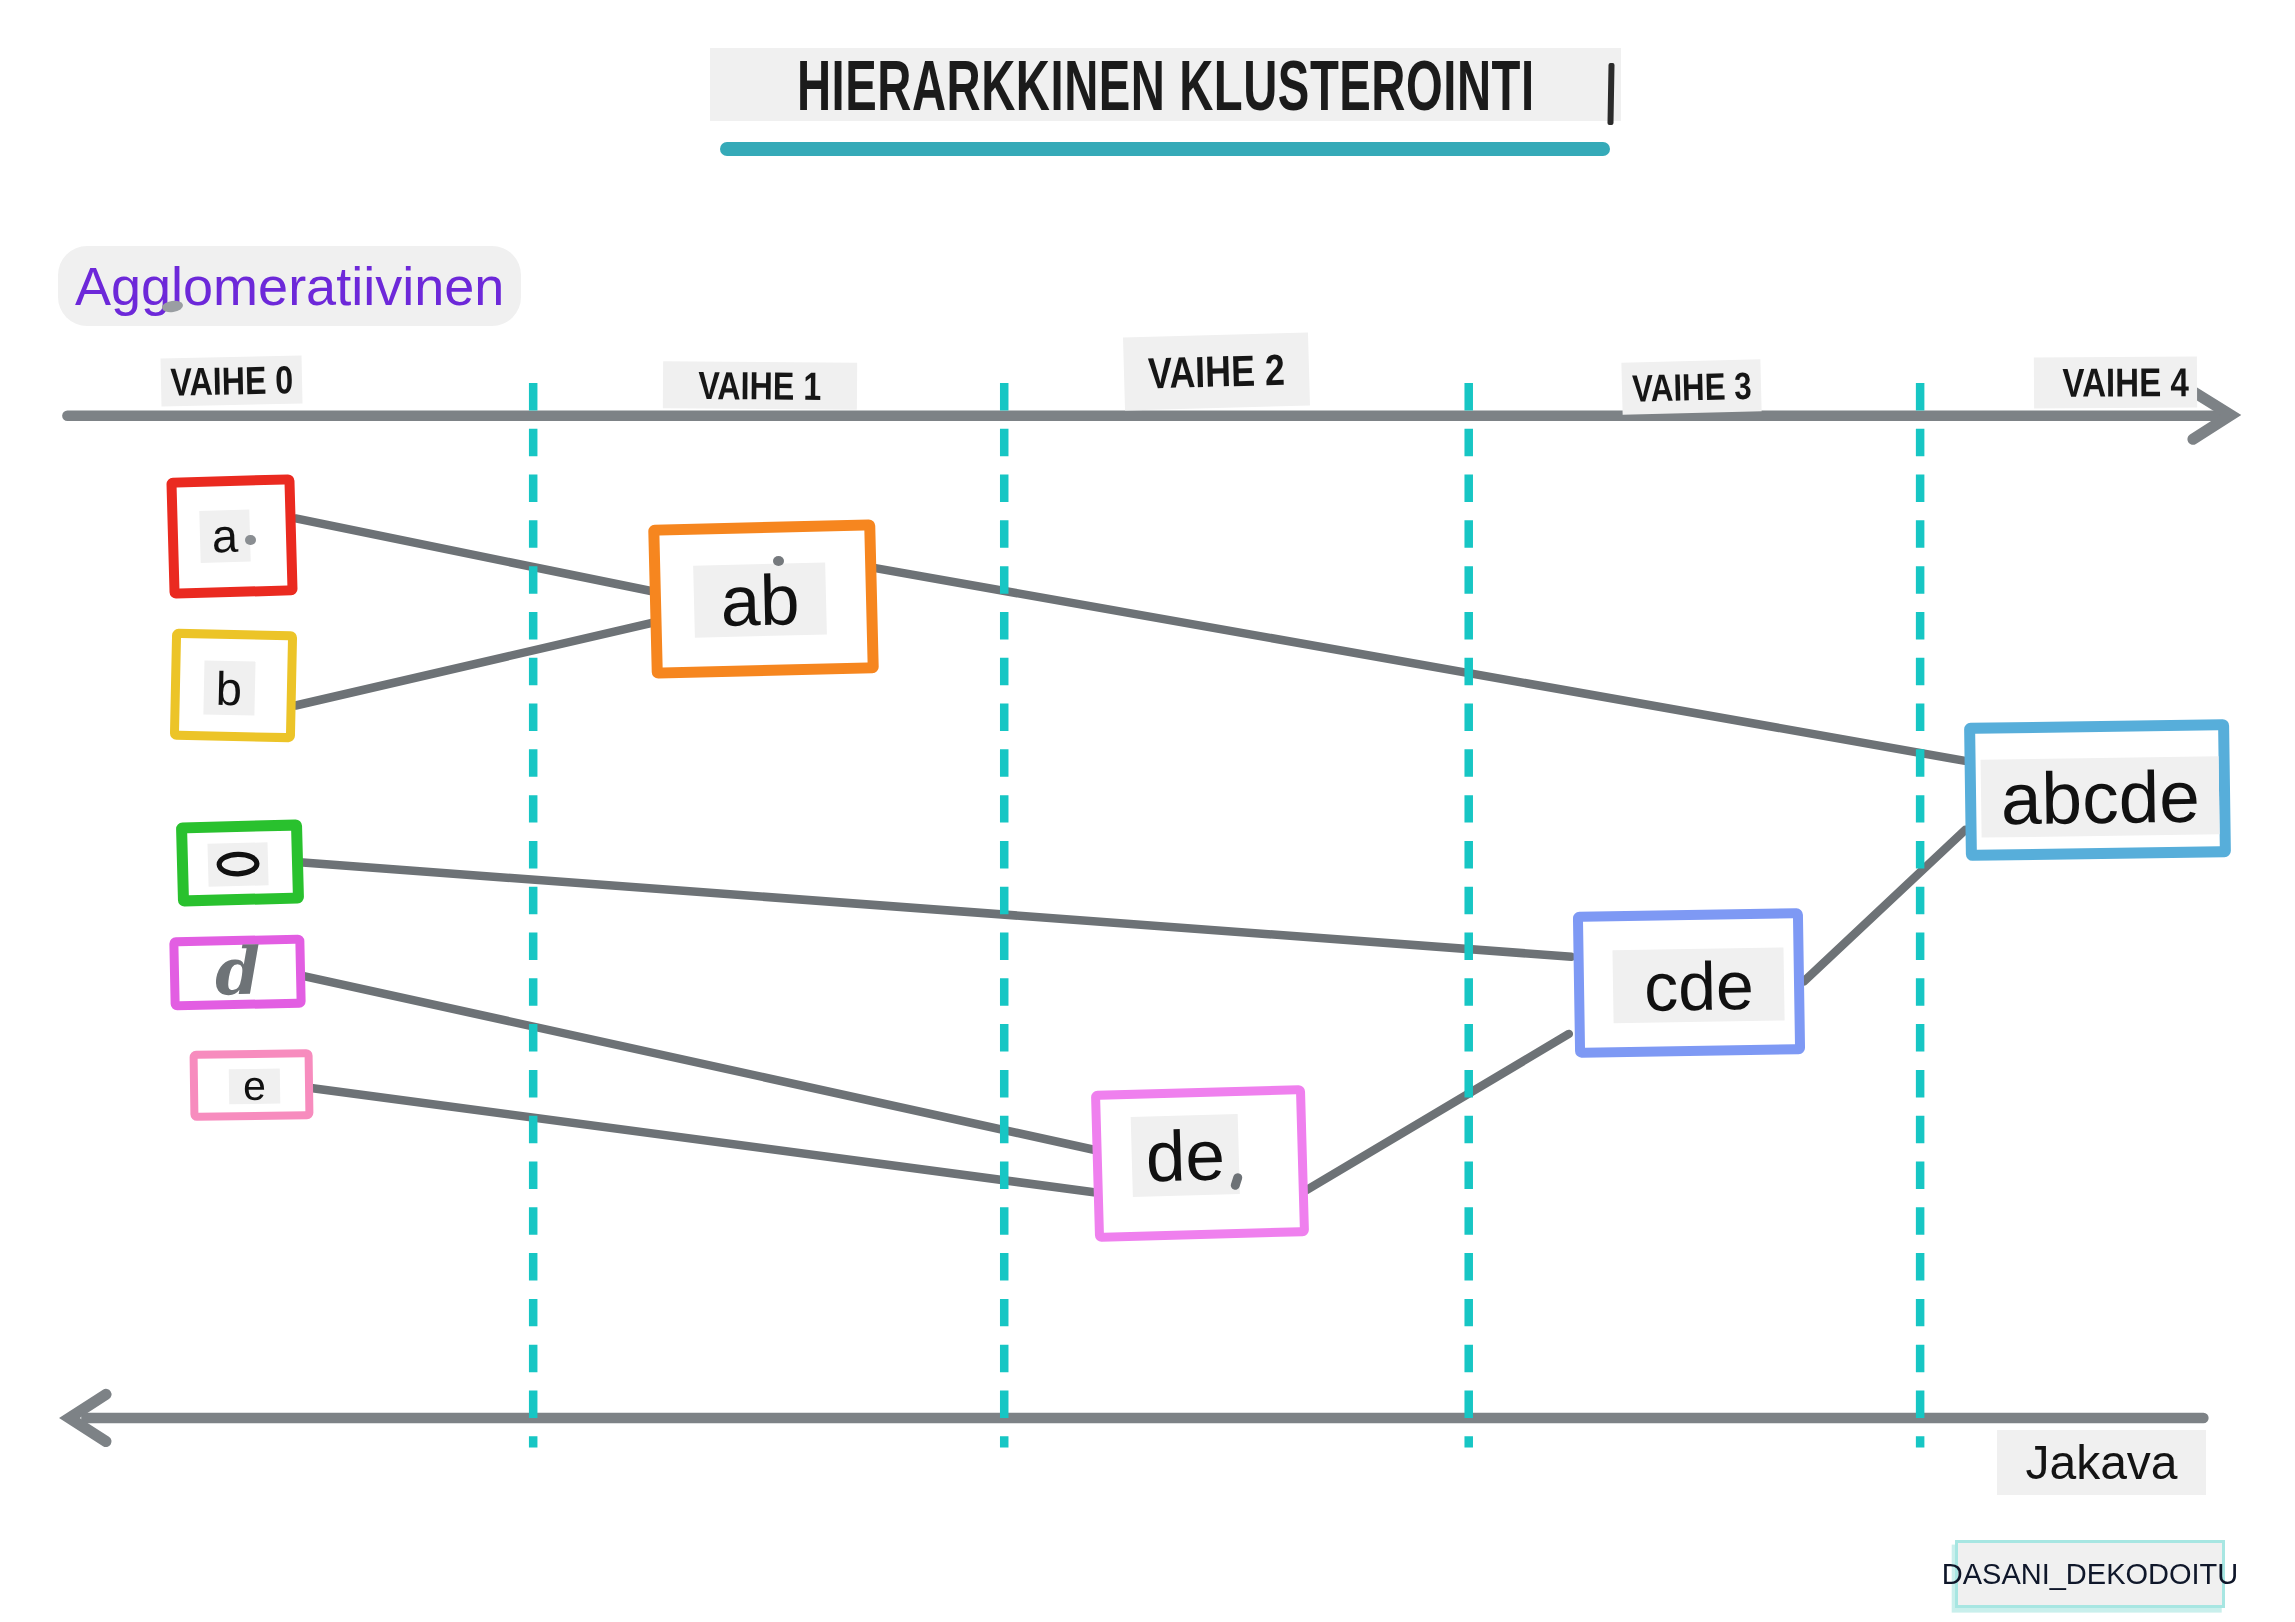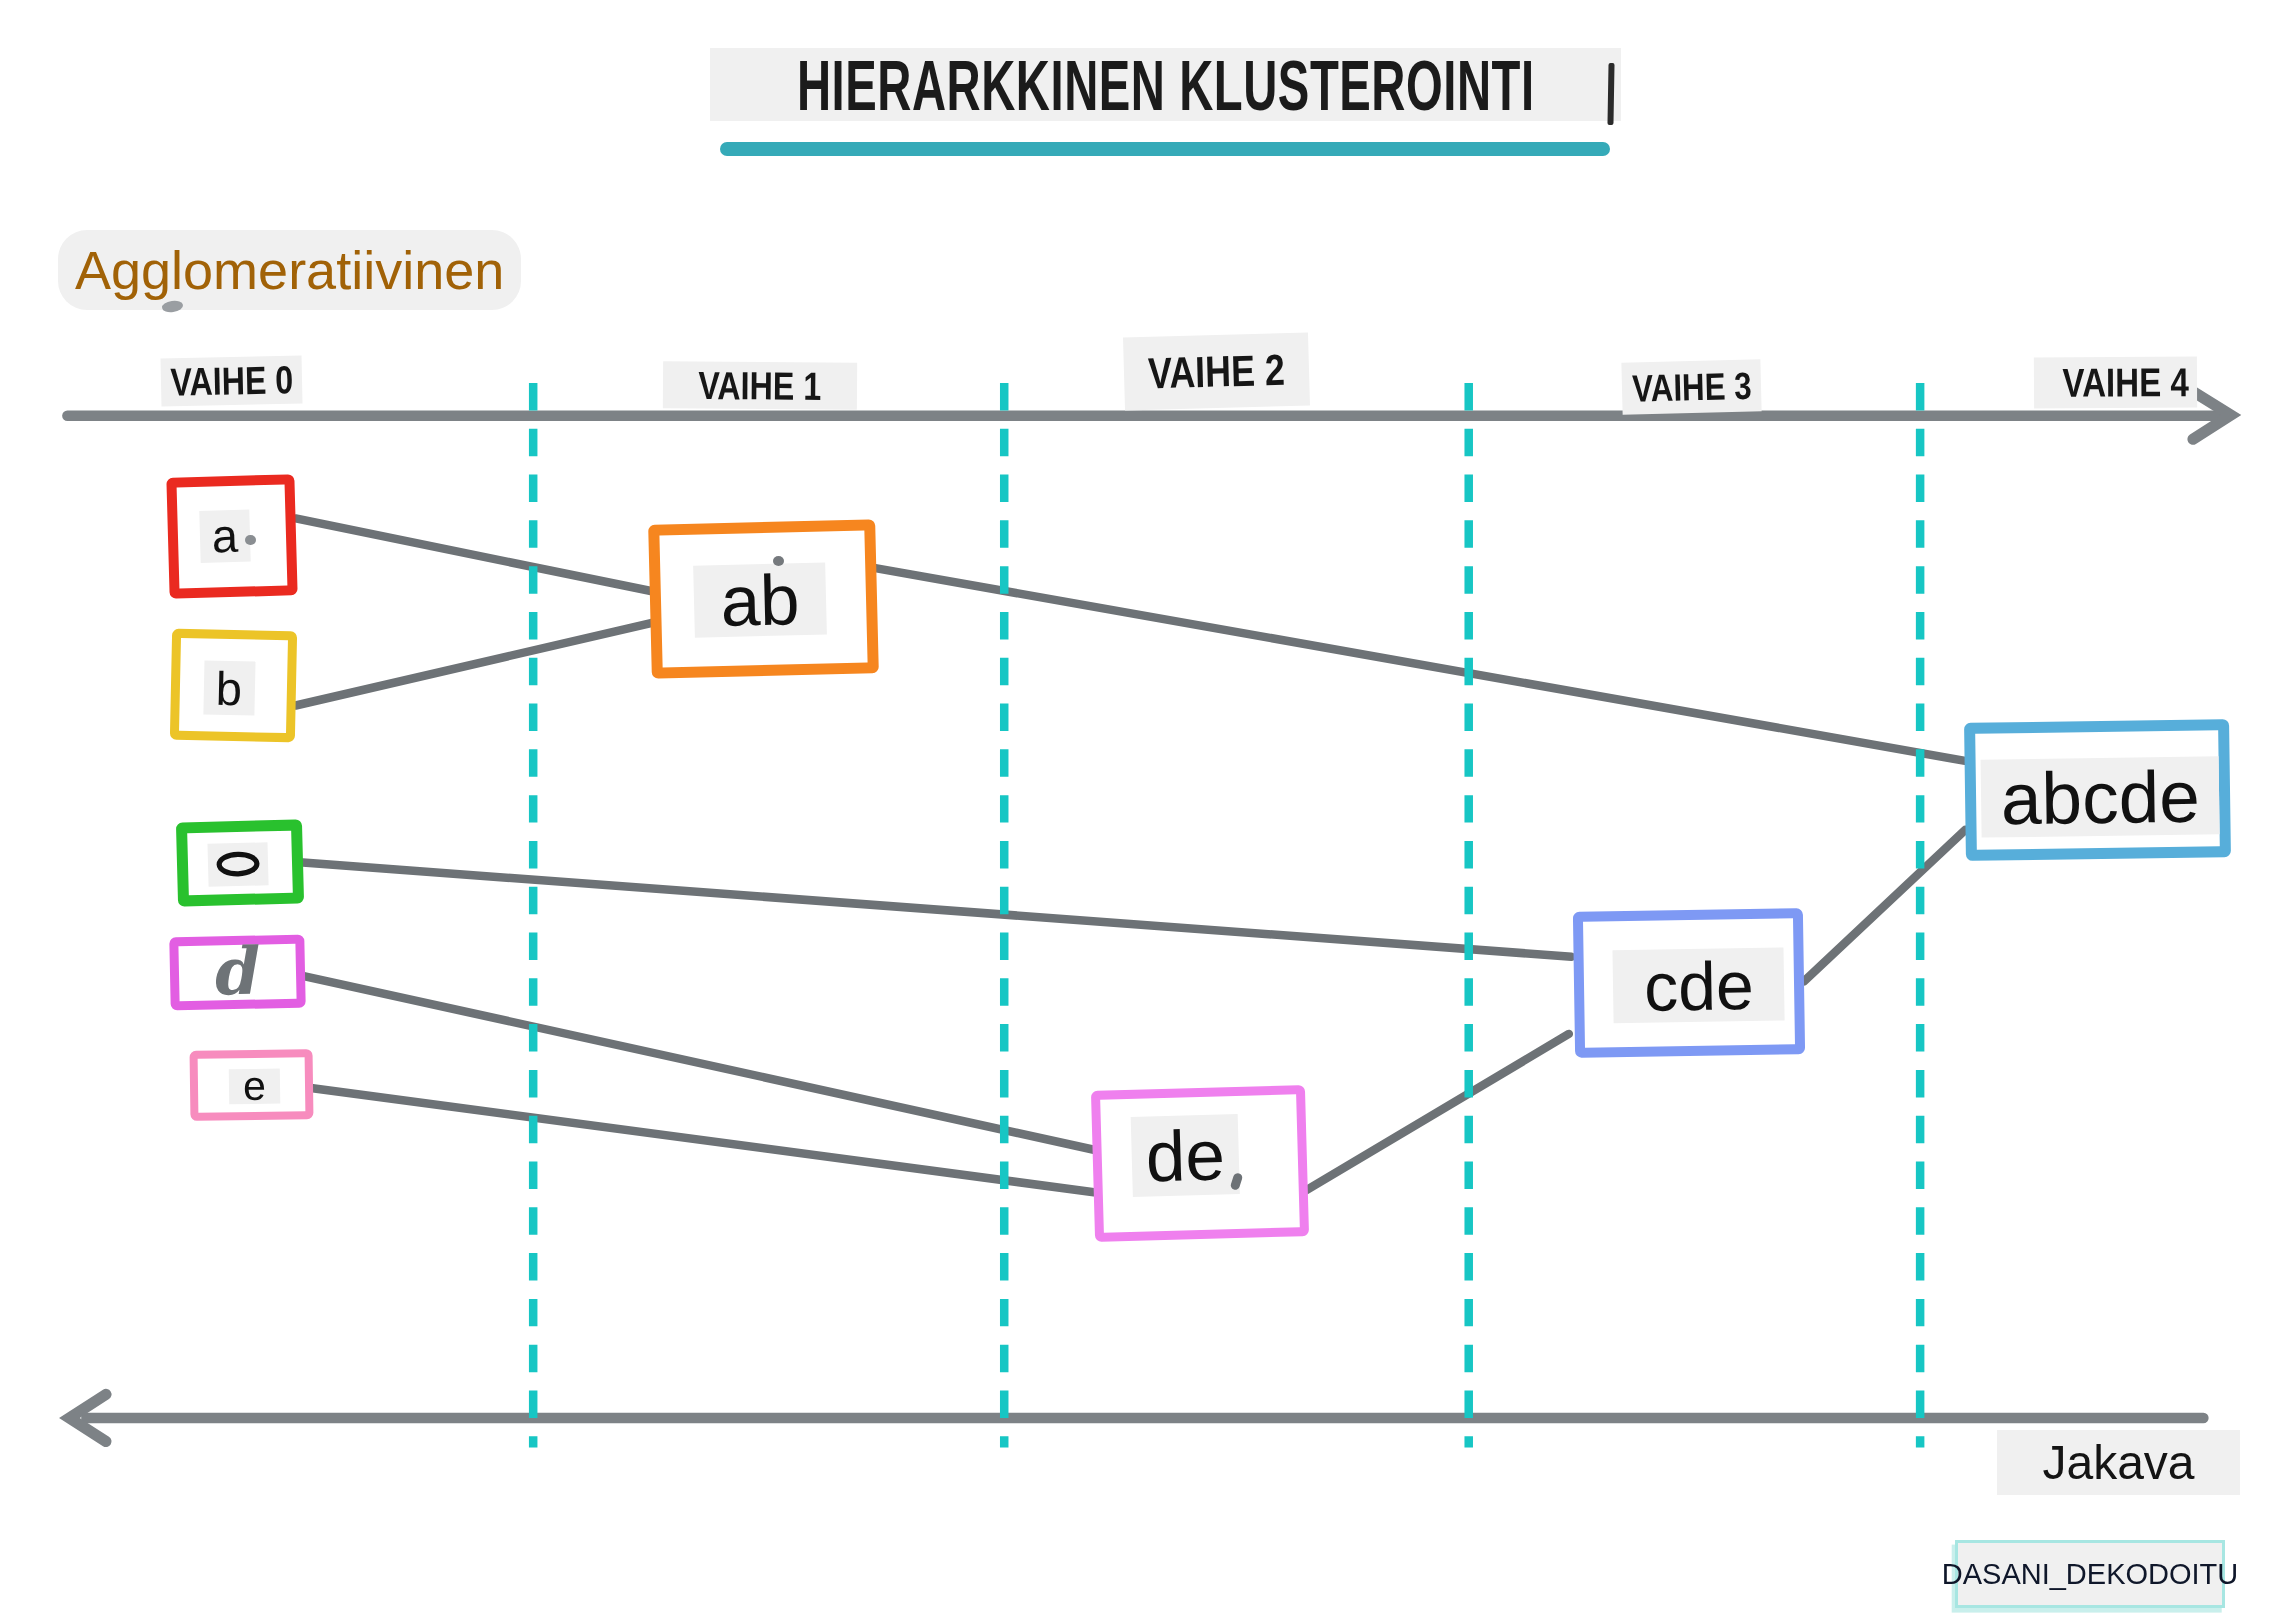--- a/index.html
+++ b/index.html
@@ -18,25 +18,25 @@
   }
   .title-underline{
     position:absolute;left:720px;top:142px;width:890px;height:14.4px;
     background:#35aab8;border-radius:7.9px;
   }
   .title-stray{
     position:absolute;left:1608px;top:63px;width:5.9px;height:62px;
     background:#2b2b2b;transform:rotate(1deg);border-radius:2px;
   }
   .agglo{
-    position:absolute;left:58px;top:230px;padding:9.2px 17px;background:#f0f0f0;
-    font-size:54px;color:#a16207;white-space:nowrap;border-radius:29px;
+    position:absolute;left:58px;top:246px;padding:9.2px 17px;background:#f0f0f0;
+    font-size:54px;color:#6d28d9;white-space:nowrap;border-radius:29px;
   }
   .jakava{
-    position:absolute;left:1997px;top:1430px;width:243px;height:65px;background:#f0f0f0;
+    position:absolute;left:1997px;top:1430px;width:209px;height:65px;background:#f0f0f0;
     font-size:48px;color:#141414;display:flex;align-items:center;justify-content:center;
   }
   .watermark{
     position:absolute;left:1955px;top:1540px;width:270px;height:68px;
     background:#f0f0f0;border:3.9px solid #a7e6e2;box-sizing:border-box;
     display:flex;align-items:center;justify-content:center;
     font-size:29px;color:#0f172a;white-space:nowrap;
     box-shadow:-3.3px 4.6px 0 #c9efec;
   }
   

